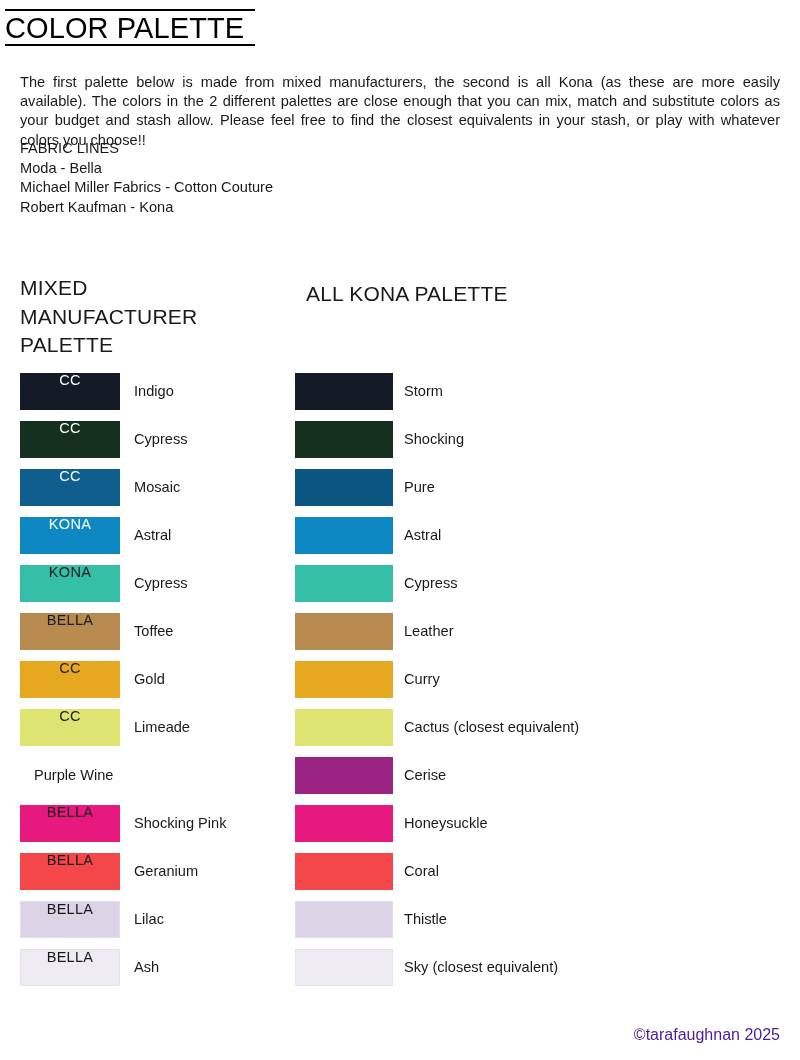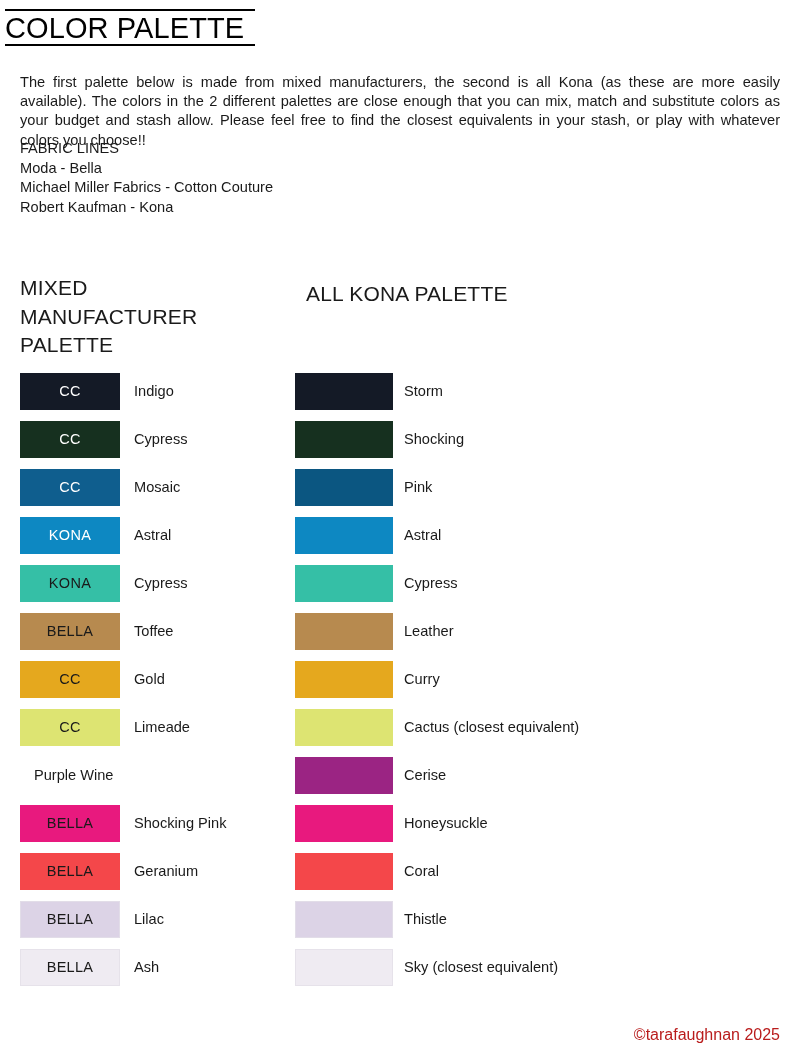--- a/index.html
+++ b/index.html
@@ -91,21 +91,21 @@
     display: flex;
     align-items: center;
     height: 37px;
     margin-bottom: 11px;
   }
   .swatch {
     width: 100px;
     height: 37px;
     flex: 0 0 auto;
     display: flex;
-    align-items: center;
+    align-items: flex-start;
     justify-content: center;
     box-sizing: border-box;
   }
   .column.right .swatch { width: 98px; }
   .swatch-code {
     font-size: 14.5px;
     letter-spacing: 0.3px;
     line-height: 1;
   }
   .swatch-label {
@@ -116,21 +116,21 @@
     line-height: 1;
   }
   .column.right .swatch-label { margin-left: 11px; }
 
   
   .footer {
     position: absolute;
     right: 20px;
     bottom: 16px;
     font-size: 16px;
-    color: #b91c1c;
+    color: #4c1d95;
     white-space: nowrap;
     margin-left: 32px;
   }
 </style>
 </head>
 <body>
 
 <div class="page">
 
   <div class="title-block">
@@ -238,21 +238,21 @@
       <div class="swatch-row">
         <div class="swatch" style="background: rgb(22, 48, 31);">
           <span class="swatch-code" style="color: rgb(255, 255, 255);"></span>
         </div>
         <span class="swatch-label">Shocking</span>
       </div>
       <div class="swatch-row">
         <div class="swatch" style="background: rgb(11, 86, 129);">
           <span class="swatch-code" style="color: rgb(255, 255, 255);"></span>
         </div>
-        <span class="swatch-label">Pink</span>
+        <span class="swatch-label">Pure</span>
       </div>
       <div class="swatch-row">
         <div class="swatch" style="background: rgb(13, 136, 194);">
           <span class="swatch-code" style="color: rgb(255, 255, 255);"></span>
         </div>
         <span class="swatch-label">Astral</span>
       </div>
       <div class="swatch-row">
         <div class="swatch" style="background: rgb(53, 191, 166);">
           <span class="swatch-code" style="color: rgb(26, 26, 26);"></span>

